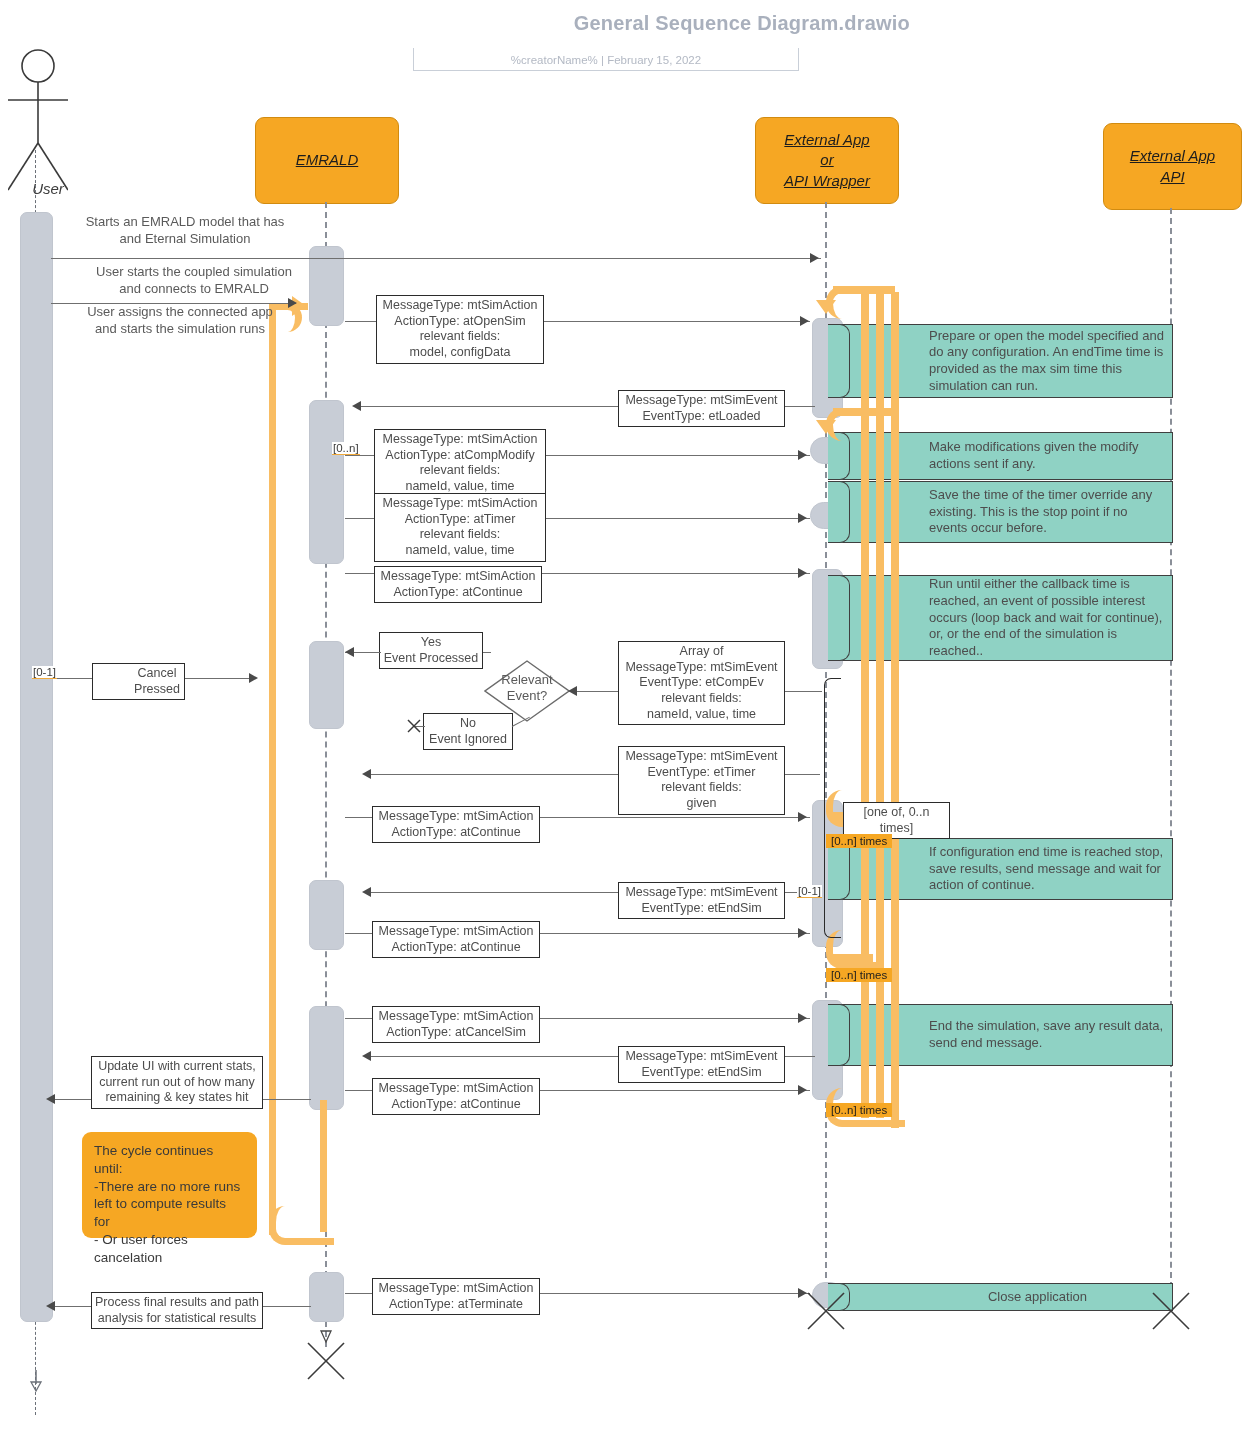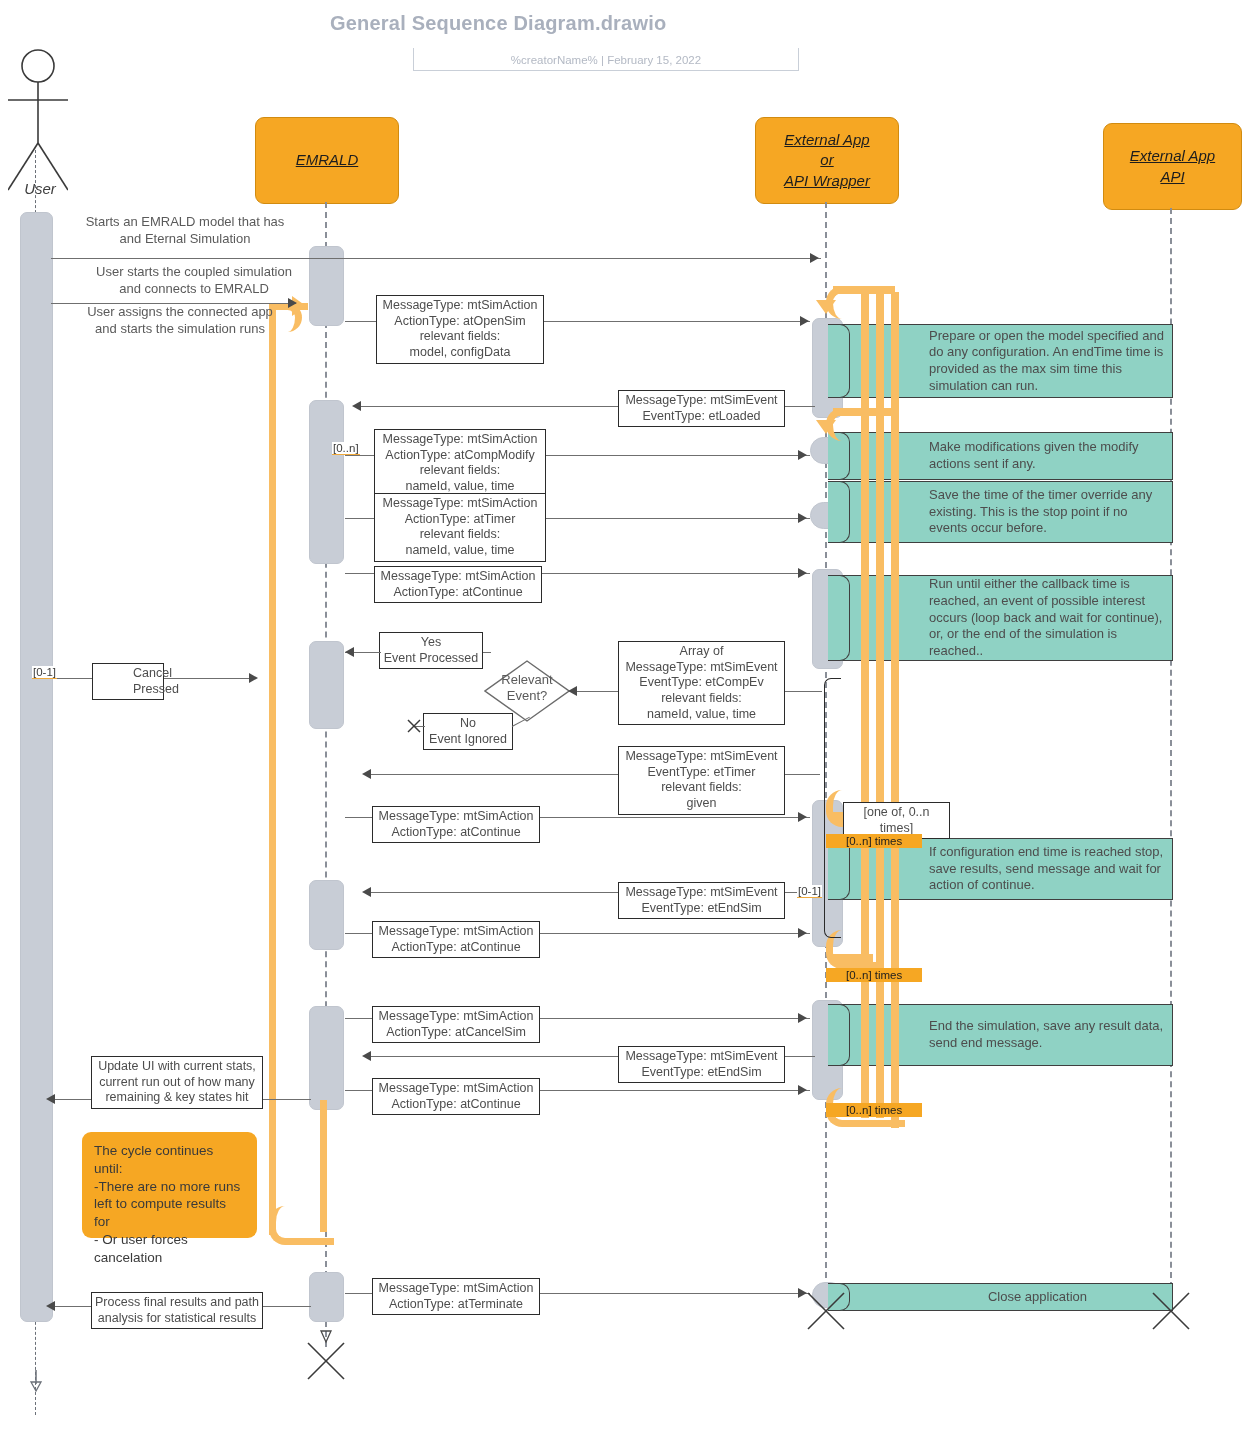--- a/index.html
+++ b/index.html
@@ -2,40 +2,40 @@
 <html><head>
 <meta charset="utf-8">
 <style>
   html,body{margin:0;padding:0;background:#ffffff;}
   body{width:1243px;height:1429px;position:relative;
        font-family:"Liberation Sans","DejaVu Sans",sans-serif;
        color:#4d4d4d;overflow:hidden;}
   #stage{position:absolute;left:0;top:0;width:1243px;height:1429px;}
 
   
-  .doc-title{position:absolute;left:330px;top:12px;width:580px;text-align:left;
+  .doc-title{position:absolute;left:330px;top:12px;width:580px;text-align:right;
              font-size:20px;font-weight:bold;color:#a9b0bd;letter-spacing:.2px;}
   .doc-sub{position:absolute;left:413px;top:48px;width:384px;height:22px;
            border-left:1px solid #c9cfd8;border-right:1px solid #c9cfd8;
            border-bottom:1px solid #c9cfd8;
            text-align:center;font-size:11.5px;color:#b3b9c4;line-height:24px;}
 
   
   .ll-line{position:absolute;width:0;border-left:2px dashed #8a8f98;}
   .ll-line.user{border-left:1.5px dashed #6b7078;}
   .head-box{position:absolute;background:#f6a723;border:1px solid #d18b10;
             border-radius:9px;display:flex;align-items:center;justify-content:center;
             text-align:center;font-size:15px;font-style:italic;color:#1d1d1d;
             line-height:1.35;}
   .head-box span{text-decoration:underline;}
 
   
   .actor{position:absolute;left:8px;top:48px;width:60px;height:150px;}
   .actor-label{position:absolute;left:0px;top:180px;width:80px;text-align:center;
-               font-size:15px;font-style:italic;color:#3d3d3d;}
+               font-size:15px;font-style:italic;color:#3d3d3d;padding-left:8px;}
 
   
   .act{position:absolute;background:#c8cdd6;border:1px solid #c0c5ce;border-radius:7px;}
   .act.oval{border-radius:14px;}
 
   
   .tealband{position:absolute;background:#8fd2c4;border:1px solid #3f3f3f;
             box-sizing:border-box;}
   .tealband .tnote{position:absolute;left:100px;top:0;right:6px;bottom:0;
             display:flex;align-items:center;font-size:13px;color:#4d4d4d;line-height:1.28;}
@@ -54,21 +54,21 @@
        text-align:center;font-size:12.5px;color:#4d4d4d;line-height:1.25;
        padding:2px 3px;box-sizing:border-box;}
   .plain{position:absolute;text-align:center;font-size:13px;color:#5a5a5a;
          line-height:1.3;background:transparent;}
 
   
   .guard{position:absolute;font-size:11.5px;color:#3d3d3d;
          border-bottom:1.6px solid #f0a93b;padding:0 1px;background:#ffffff;
          white-space:nowrap;}
   .guard-orange{position:absolute;font-size:11.5px;color:#1d1d1d;background:#f6a723;
-         padding:1px 20px;white-space:nowrap;}
+         padding:1px 5px;white-space:nowrap;}
 
   
   .diamond{position:absolute;width:86px;height:62px;}
   .diamond svg{display:block;}
   .dlabel{position:absolute;text-align:center;font-size:13px;color:#5a5a5a;
           line-height:1.25;}
 
   
   .oline{position:absolute;background:#f9bd63;}
   .oroundL{position:absolute;border:7px solid #f9bd63;border-right:none;
@@ -374,21 +374,21 @@
 
   <div class="msg" style="left:345px;top:1293px;width:465px;"></div>
   <div class="arrowR" style="left:798px;top:1288px;"></div>
   <div class="lbl" style="left:372px;top:1278px;width:168px;">
     <div>MessageType: mtSimAction</div>
     <div>ActionType: atTerminate</div>
   </div>
 
   <div class="msg" style="left:53px;top:678px;width:200px;"></div>
   <div class="arrowR" style="left:249px;top:673px;"></div>
-  <div class="lbl" style="left:92px;top:663px;width:72px;padding-left:40px;">Cancel Pressed</div>
+  <div class="lbl" style="left:92px;top:663px;width:93px;padding-left:40px;">Cancel Pressed</div>
   <div class="guard" style="left:32px;top:666px;">[0-1]</div>
 
   <div class="msg" style="left:53px;top:1099px;width:258px;"></div>
   <div class="arrowL" style="left:46px;top:1094px;"></div>
   <div class="lbl" style="left:91px;top:1056px;width:172px;">
     <div>Update UI with current stats,</div>
     <div>current run out of how many</div>
     <div>remaining &amp; key states hit</div>
   </div>
 

